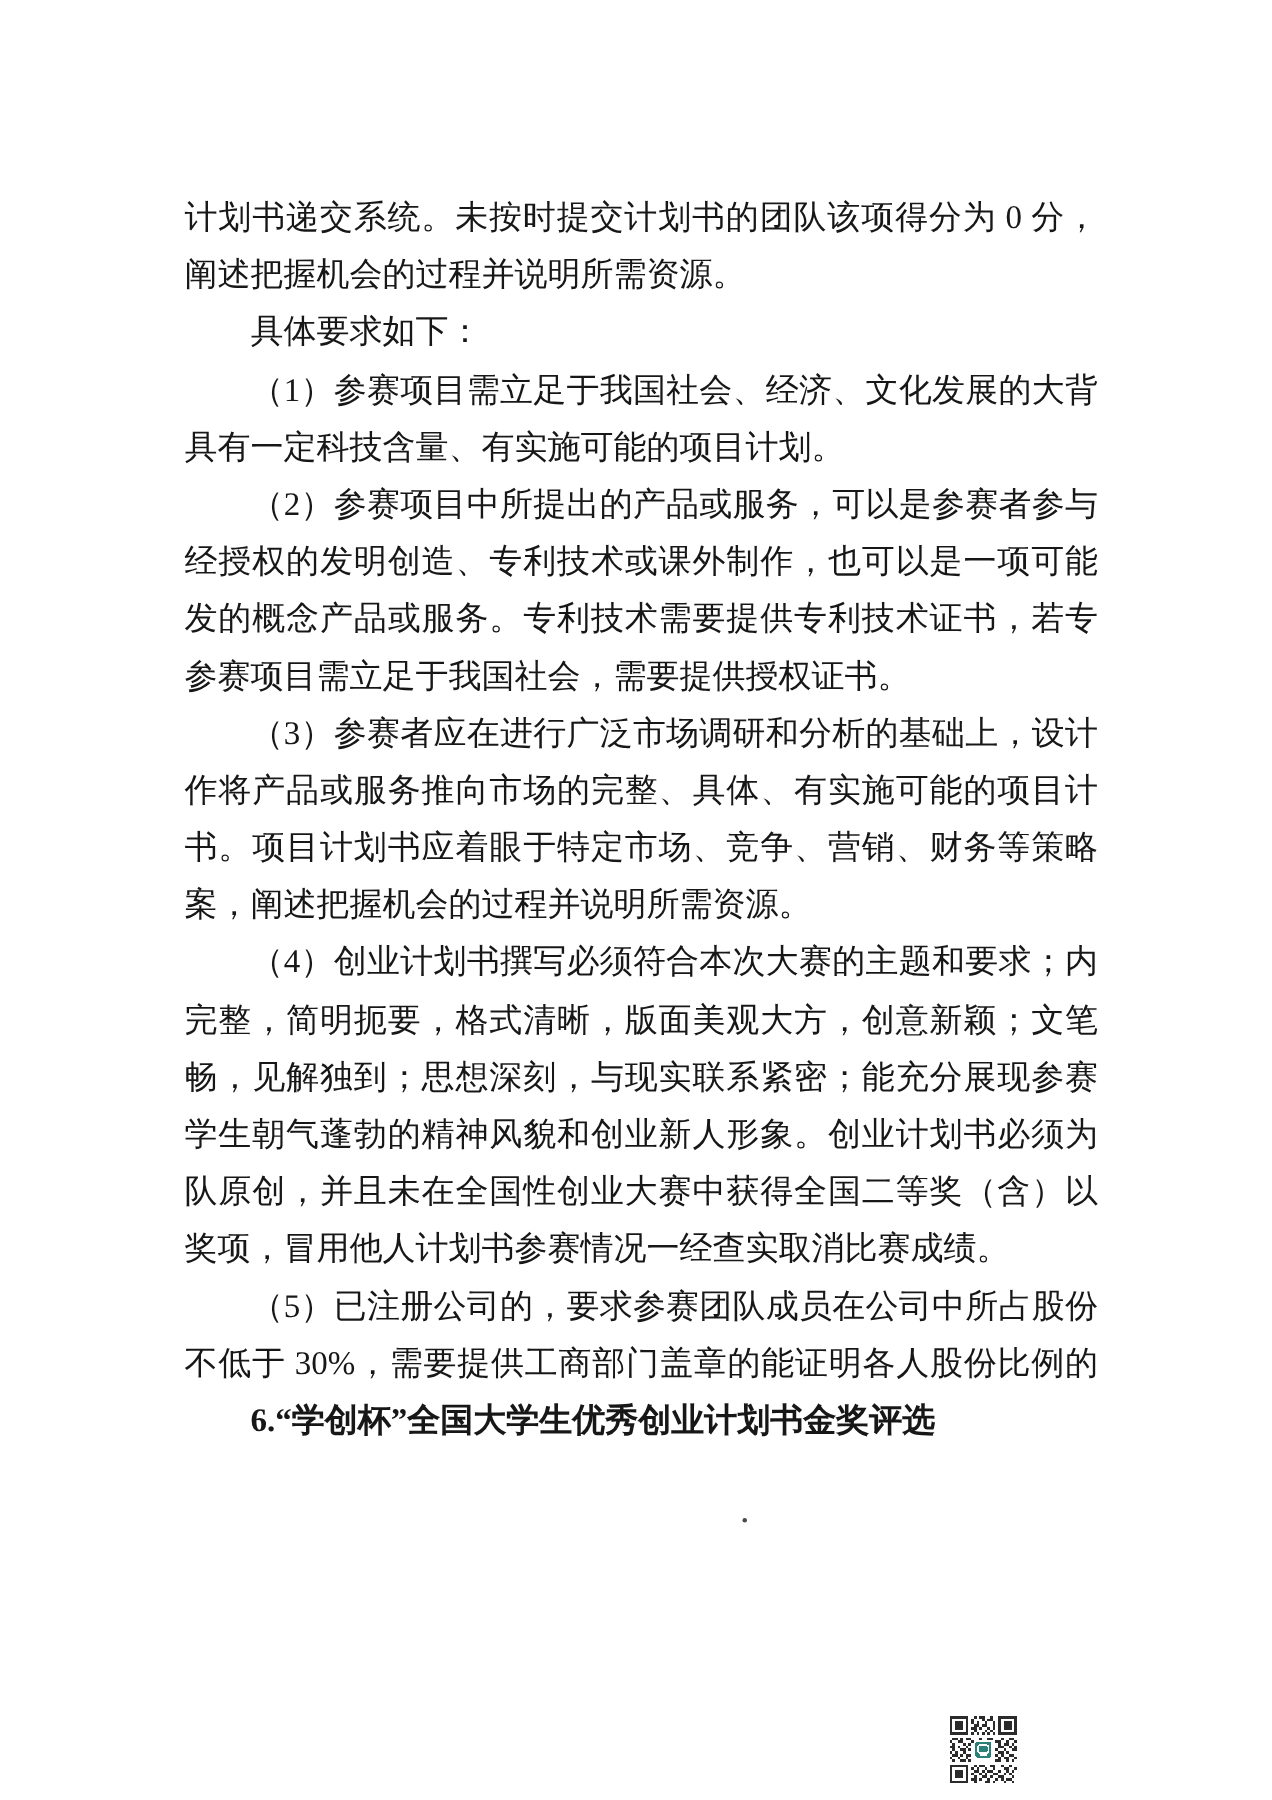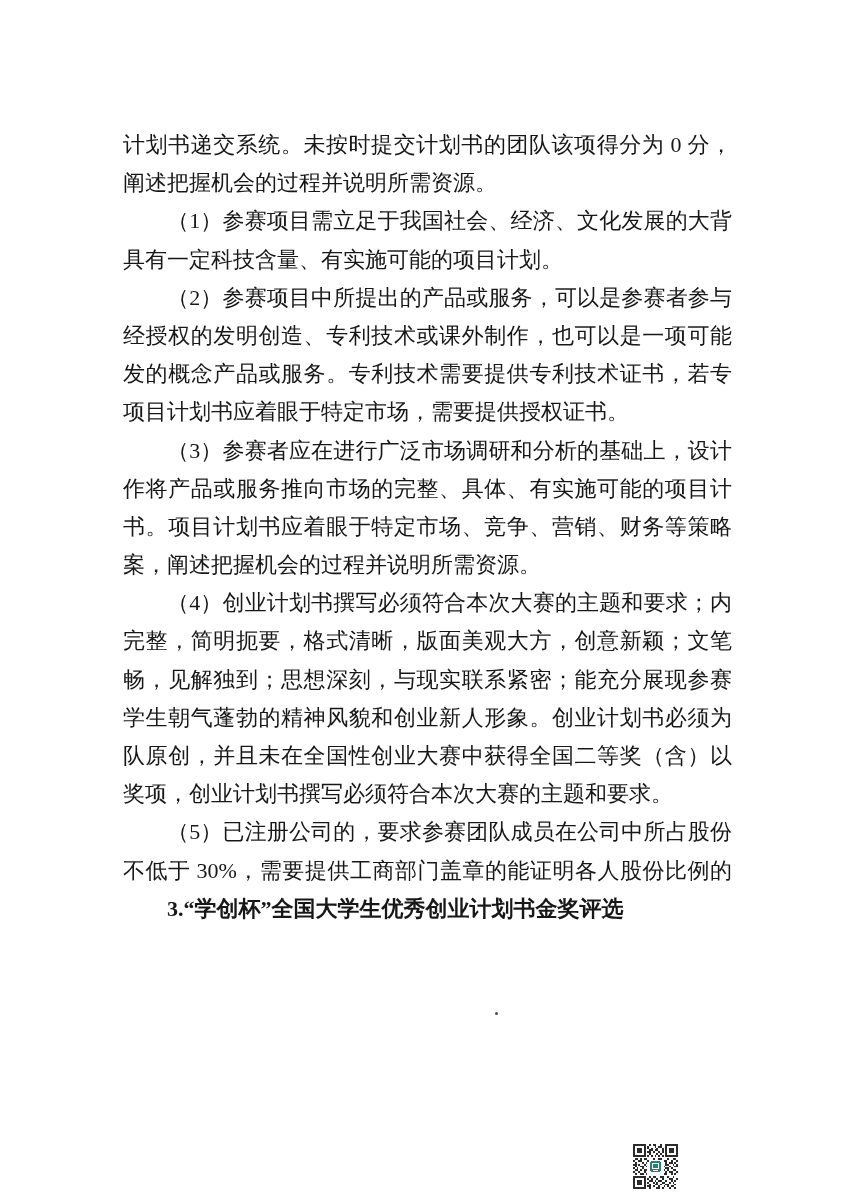--- a/index.html
+++ b/index.html
@@ -50,39 +50,40 @@
   }
 </style>
 </head>
 <body>
 
 <div class="page">
 
   <div class="lines">
       <div class="line">计划书递交系统。未按时提交计划书的团队该项得分为 0 分，计</div>
       <div class="line end">阐述把握机会的过程并说明所需资源。</div>
+      <div class="line indent end">具体要求如下：</div>
       <div class="line indent">（1）参赛项目需立足于我国社会、经济、文化发展的大背景，</div>
       <div class="line end">具有一定科技含量、有实施可能的项目计划。</div>
       <div class="line indent">（2）参赛项目中所提出的产品或服务，可以是参赛者参与或</div>
       <div class="line">经授权的发明创造、专利技术或课外制作，也可以是一项可能研</div>
       <div class="line">发的概念产品或服务。专利技术需要提供专利技术证书，若专利</div>
-      <div class="line end">项目计划书应着眼于特定市场，需要提供授权证书。</div>
+      <div class="line end">参赛项目需立足于我国社会，需要提供授权证书。</div>
       <div class="line indent">（3）参赛者应在进行广泛市场调研和分析的基础上，设计制</div>
       <div class="line">作将产品或服务推向市场的完整、具体、有实施可能的项目计划</div>
       <div class="line">书。项目计划书应着眼于特定市场、竞争、营销、财务等策略方</div>
       <div class="line end">案，阐述把握机会的过程并说明所需资源。</div>
       <div class="line indent">（4）创业计划书撰写必须符合本次大赛的主题和要求；内容</div>
       <div class="line">完整，简明扼要，格式清晰，版面美观大方，创意新颖；文笔流</div>
       <div class="line">畅，见解独到；思想深刻，与现实联系紧密；能充分展现参赛大</div>
       <div class="line">学生朝气蓬勃的精神风貌和创业新人形象。创业计划书必须为团</div>
       <div class="line">队原创，并且未在全国性创业大赛中获得全国二等奖（含）以上</div>
-      <div class="line end">奖项，创业计划书撰写必须符合本次大赛的主题和要求。</div>
+      <div class="line end">奖项，冒用他人计划书参赛情况一经查实取消比赛成绩。</div>
       <div class="line indent">（5）已注册公司的，要求参赛团队成员在公司中所占股份应</div>
       <div class="line">不低于 30%，需要提供工商部门盖章的能证明各人股份比例的公</div>
-      <div class="line indent end bold">3.“学创杯”全国大学生优秀创业计划书金奖评选</div>
+      <div class="line indent end bold">6.“学创杯”全国大学生优秀创业计划书金奖评选</div>
     </div>
 
   <div class="stray-dot"></div>
 
   <svg class="qr" viewBox="0 0 25 25" shape-rendering="crispEdges">
     <rect x="0" y="0" width="25" height="25" fill="#ffffff"></rect>
     <g fill="#2b2b2b">
 
       <rect x="0" y="0" width="7" height="7"></rect>
       <rect x="1" y="1" width="5" height="5" fill="#ffffff"></rect>

